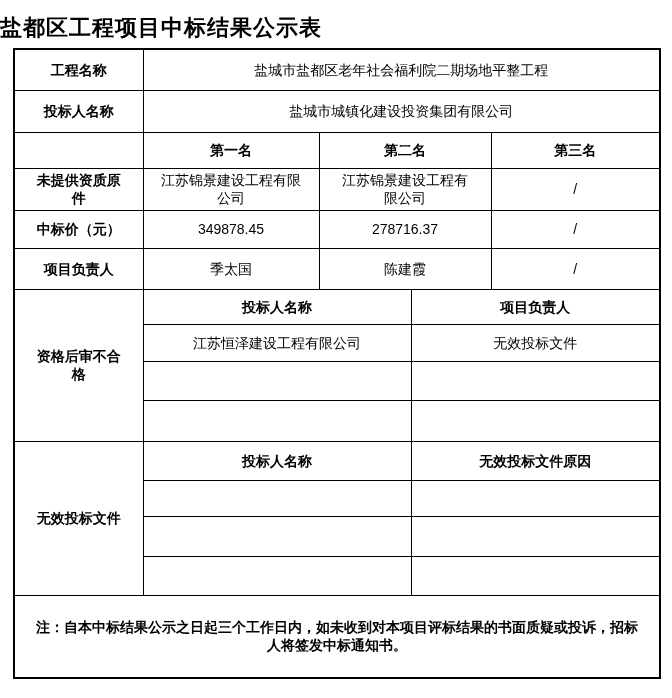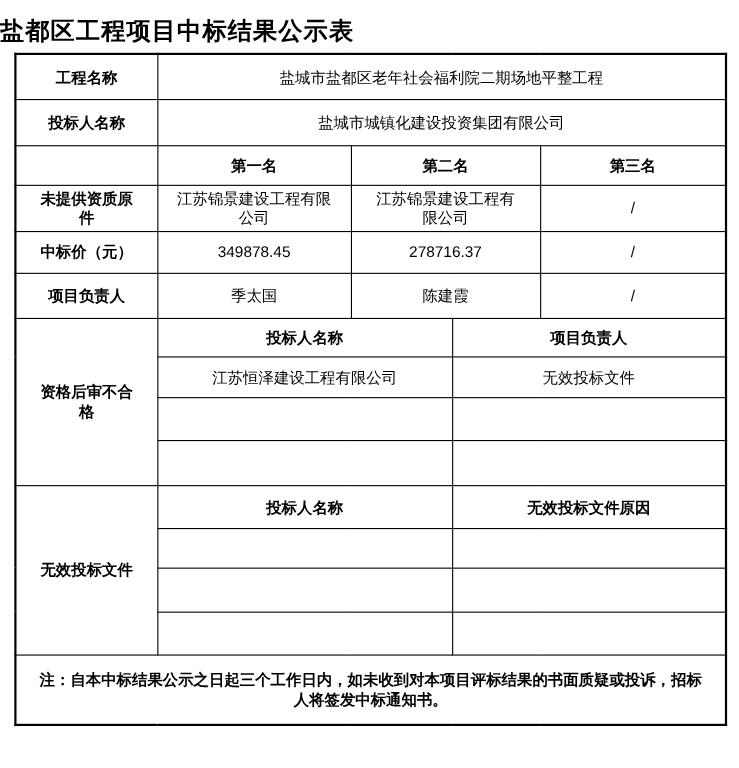--- a/index.html
+++ b/index.html
@@ -138,19 +138,19 @@
     </tr>
     <tr style="height:40px">
       <td colspan="2"></td>
       <td colspan="2"></td>
     </tr>
     <tr style="height:39px">
       <td colspan="2"></td>
       <td colspan="2"></td>
     </tr>
 
-    <tr style="height:64px">
+    <tr style="height:83px">
       <td class="note" colspan="5">注：自本中标结果公示之日起三个工作日内，如未收到对本项目评标结果的书面质疑或投诉，招标人将签发中标通知书。</td>
     </tr>
   </tbody>
     </table>
 
 </div>
 
 </body></html>

